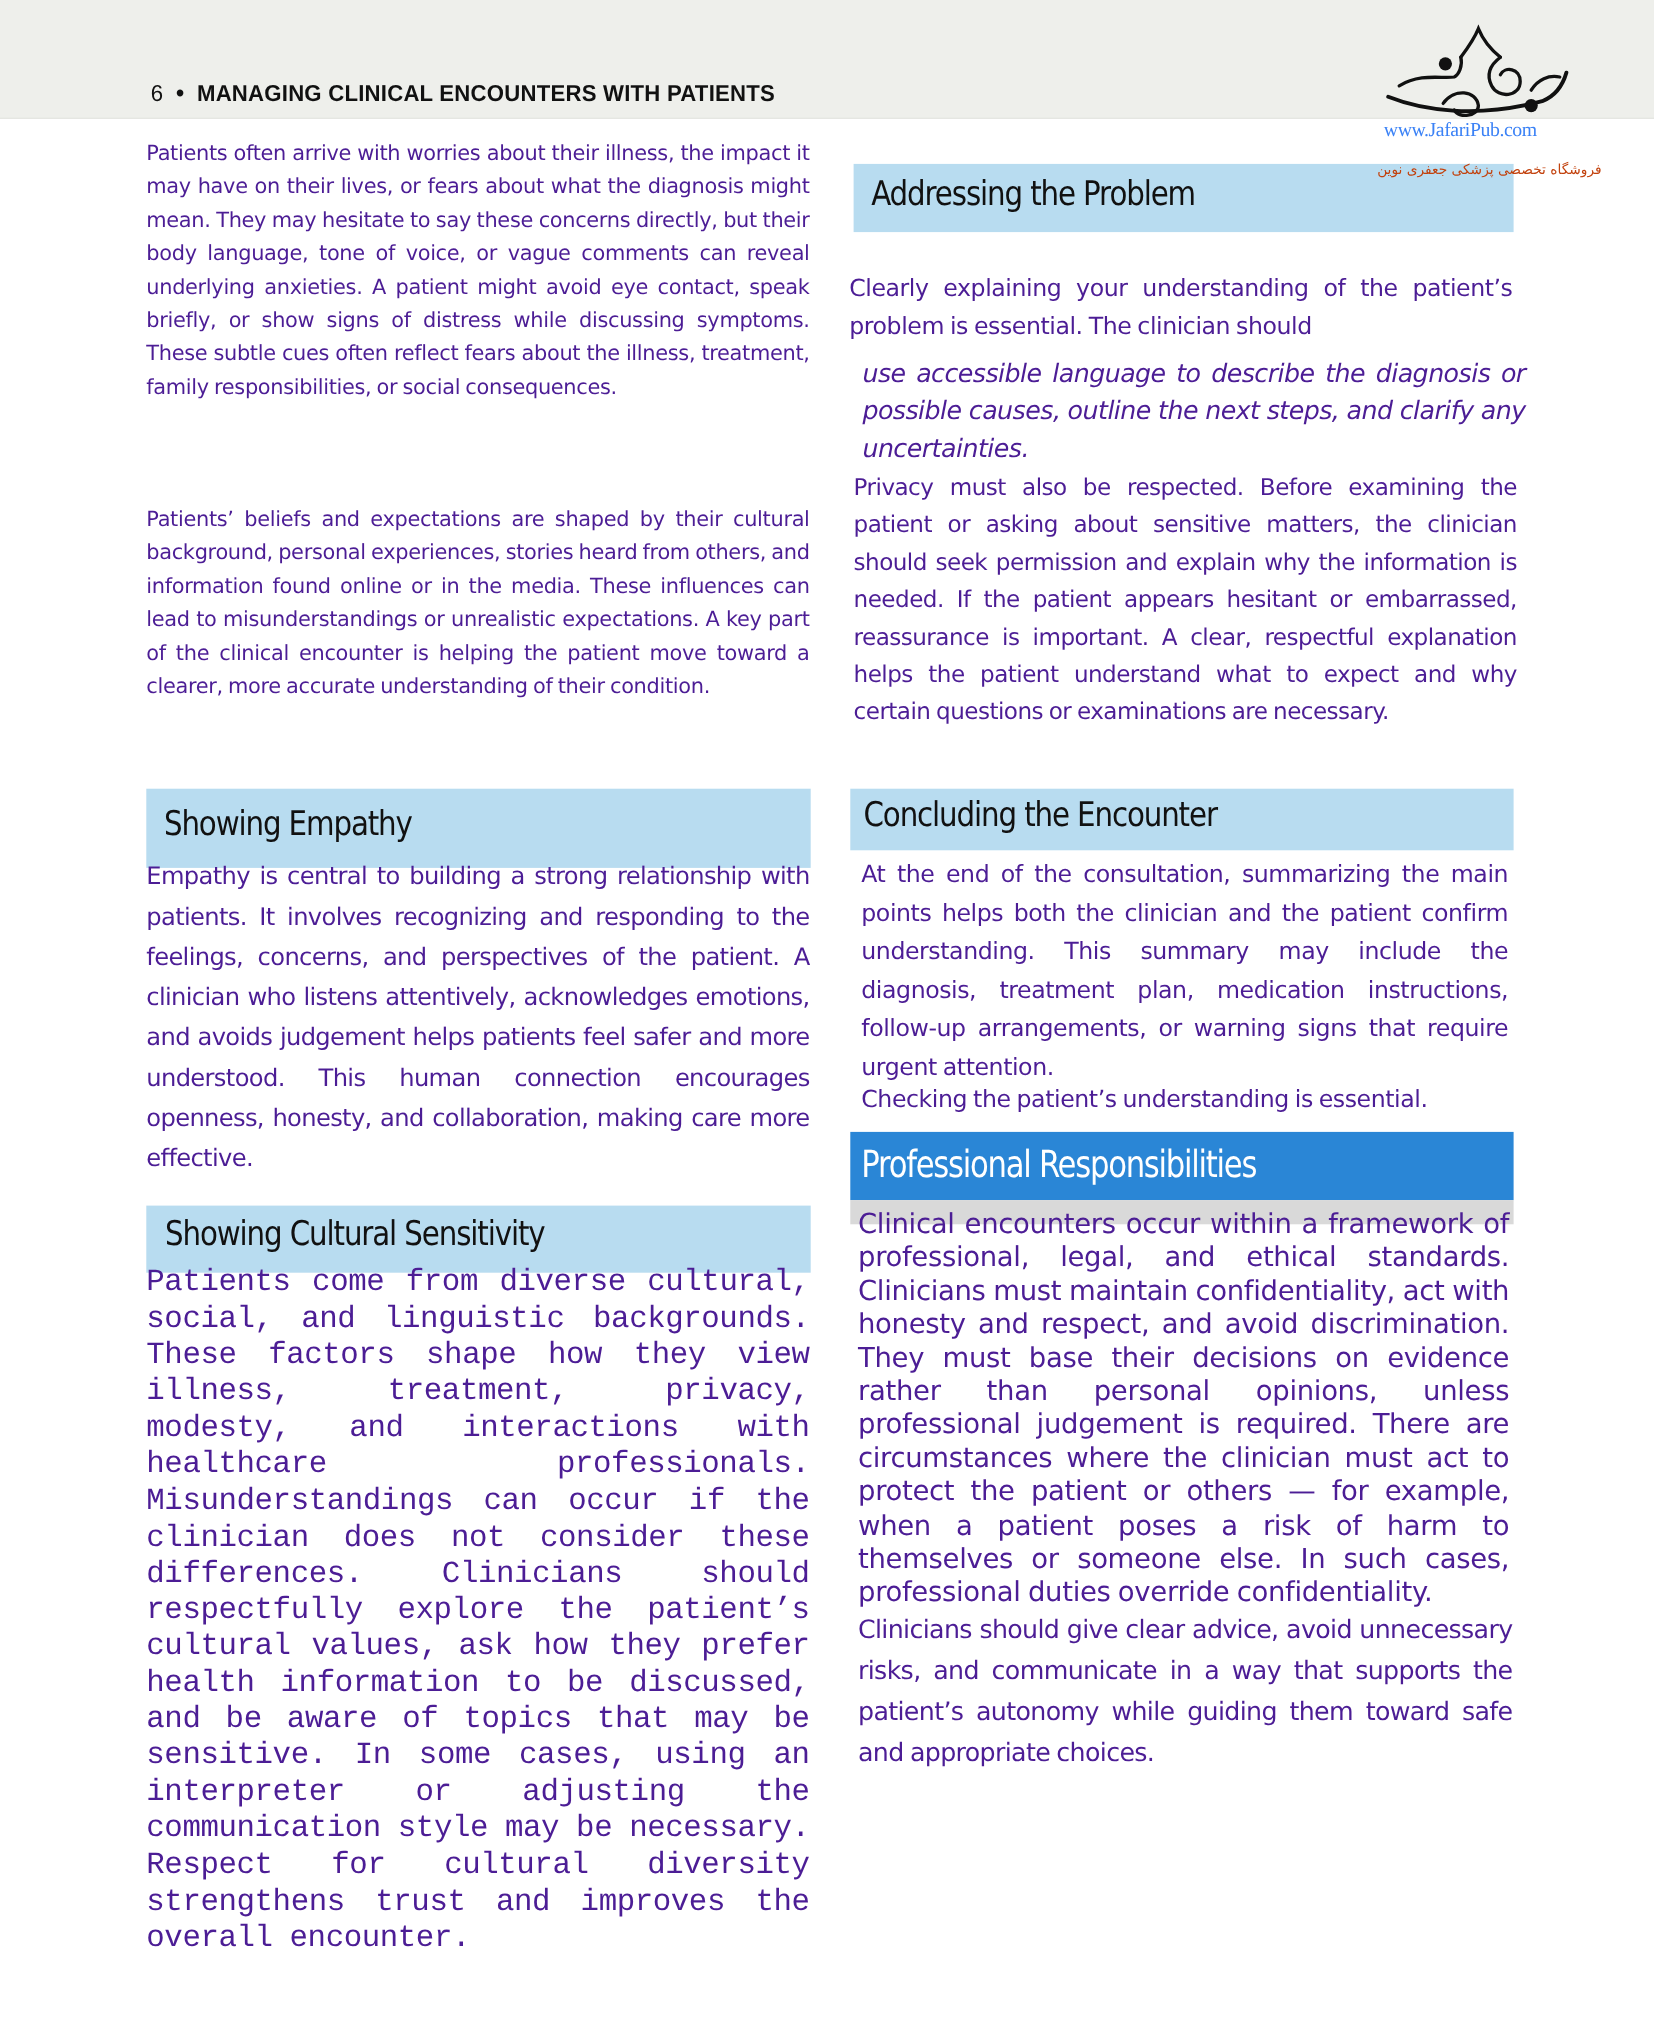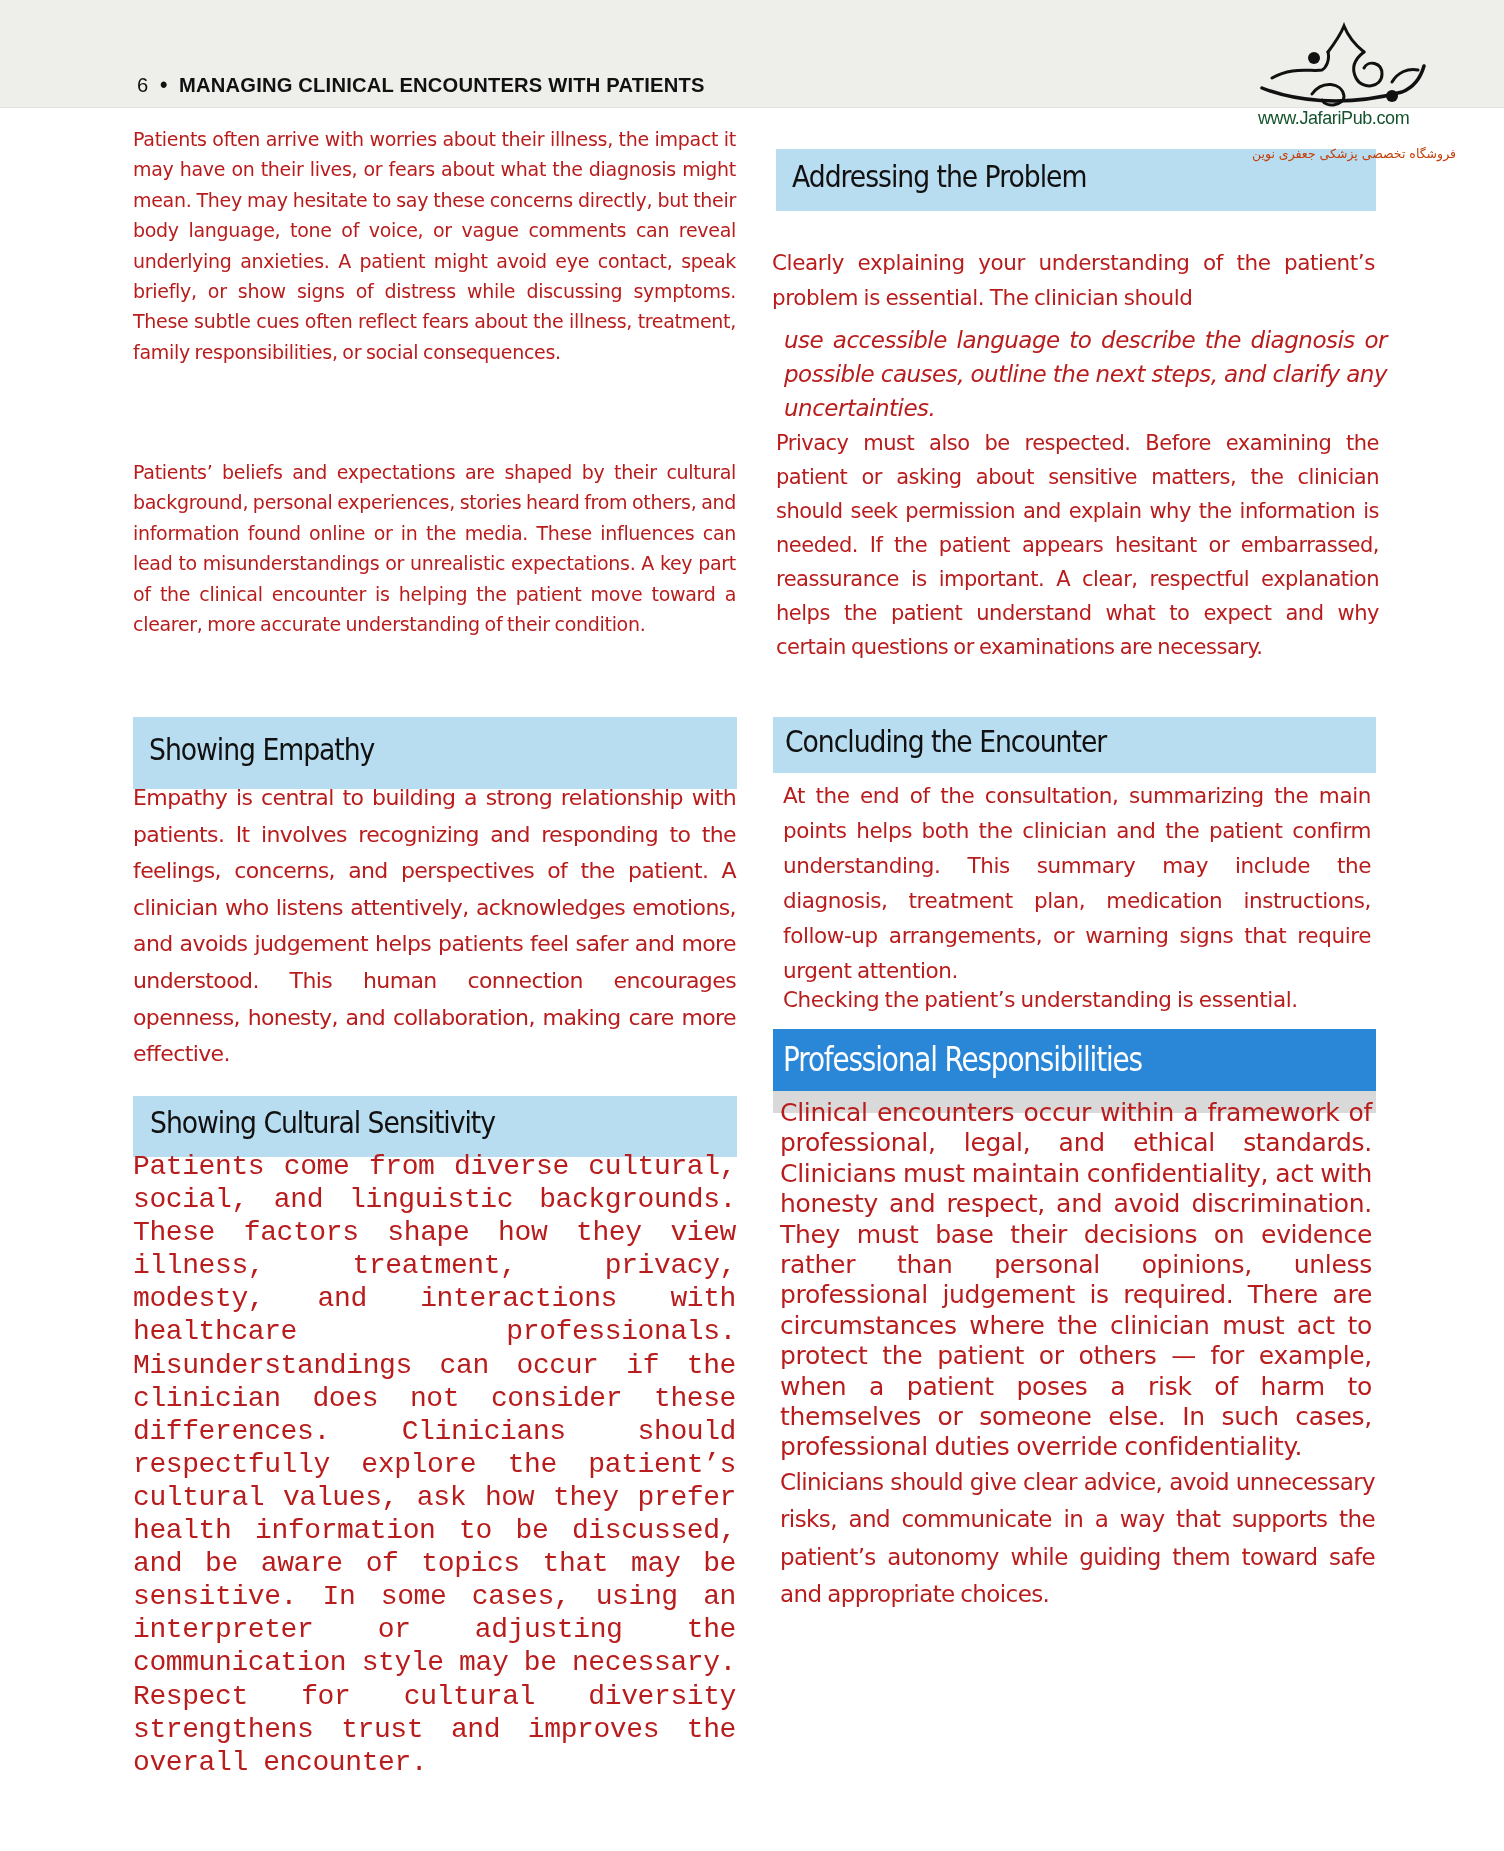--- a/index.html
+++ b/index.html
@@ -22,21 +22,21 @@
     white-space: nowrap;
     transform: scaleX(0.96); transform-origin: left center;
   }
   .running-head .pg { font-weight: normal; }
   .running-head .dot { display: inline-block; margin: 0 12px; font-size: 22px; }
   .logo {
     position: absolute; left: 1252px; top: 22px; width: 180px; height: 88px;
   }
   .site-url {
     position: absolute; left: 1258px; top: 108px;
-    font-family: Liberation Sans, sans-serif; font-size: 18px; color: #14532d;
+    font-family: Liberation Serif, serif; font-size: 18px; color: #3b82f6;
     letter-spacing: -0.4px;
     text-align: right;
   }
   .shop-name {
     position: absolute; left: 1220px; top: 146px; width: 236px;
     font-family: "DejaVu Sans", sans-serif; font-size: 12.5px; color: #c2410c;
     direction: rtl; text-align: right; white-space: nowrap;
   }
   .sec-head {
     position: absolute; background: #b8dcf0;
@@ -50,21 +50,21 @@
     font-family: "DejaVu Sans", sans-serif; font-weight: normal; color: #ffffff;
     letter-spacing: -1.4px;
   }
   .prof-head span { position: absolute; left: 10px; top: 10px; font-size: 34px; white-space: nowrap; transform: scaleX(0.82); transform-origin: left center; }
   .prof-sub {
     position: absolute; left: 773px; top: 1091px; width: 603px; height: 22px;
     background: #d9d9d9;
   }
   .para {
     position: absolute; text-align: justify; text-align-last: left;
-    font-family: "DejaVu Sans", sans-serif; color: #b91c1c;
+    font-family: "DejaVu Sans", sans-serif; color: #4c1d95;
     word-spacing: -1px;
   }
   .p-left-1 { left: 133px; top: 124px; width: 603px; font-size: 19px; line-height: 30.4px; letter-spacing: -0.3px; }
   .p-left-2 { left: 133px; top: 457px; width: 603px; font-size: 19px; line-height: 30.4px; letter-spacing: -0.3px; }
   .p-left-3 { left: 133px; top: 780px; width: 603px; font-size: 22px; line-height: 36.6px; letter-spacing: -0.6px; }
   .p-left-4 { left: 133px; top: 1150px; width: 603px; font-size: 28px; line-height: 33.1px; letter-spacing: -0.4px; font-family: Liberation Mono, monospace; }
   .p-right-1 { left: 772px; top: 245px; width: 603px; font-size: 21.5px; line-height: 35px; letter-spacing: -0.4px; }
   .p-right-2 { left: 784px; top: 323px; width: 603px; font-size: 23px; line-height: 34px; letter-spacing: -0.5px; font-style: italic; }
   .p-right-3 { left: 776px; top: 426px; width: 603px; font-size: 21px; line-height: 34px; letter-spacing: -0.5px; }
   .p-right-4 { left: 783px; top: 778px; width: 588px; font-size: 21.5px; line-height: 35px; letter-spacing: -0.4px; }

